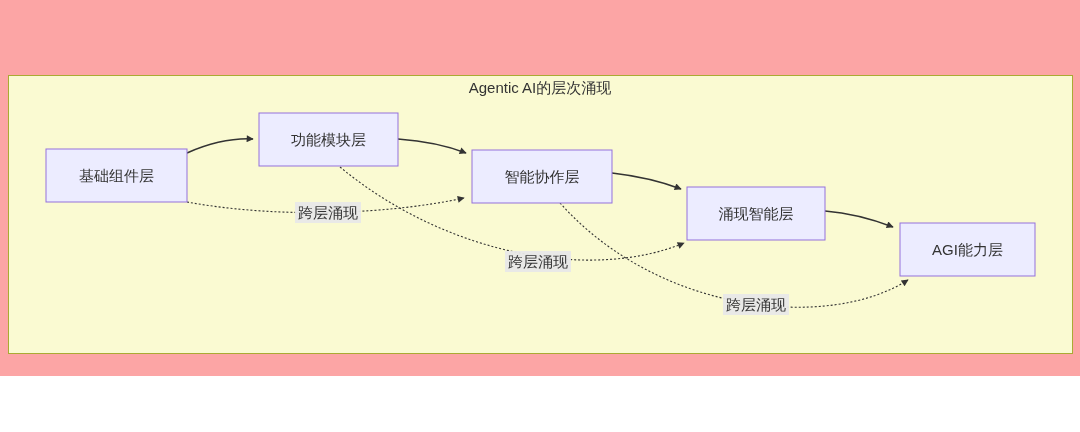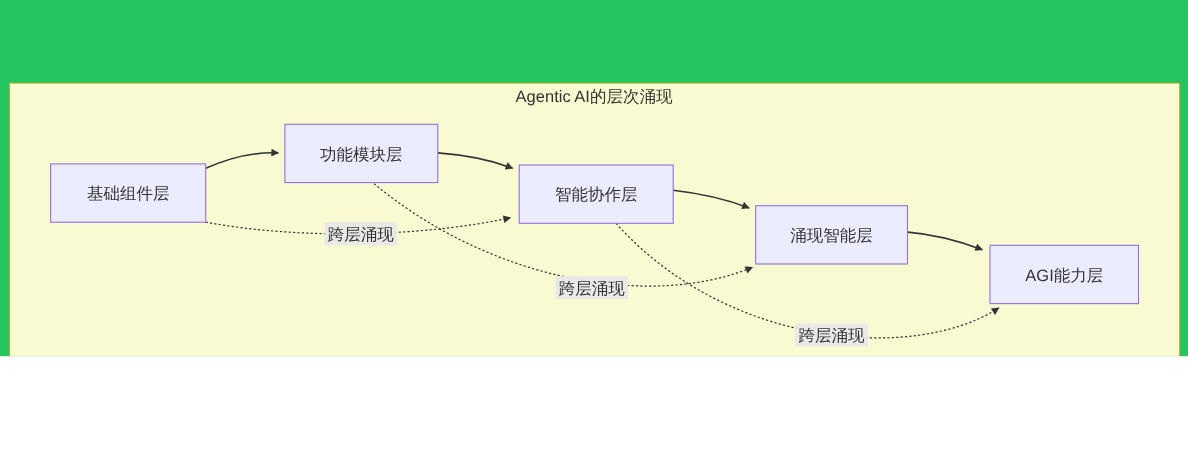--- a/index.html
+++ b/index.html
@@ -4,22 +4,22 @@
 <style>
   html, body {
     margin: 0;
     padding: 0;
     background: #ffffff;
     font-family: "Liberation Sans", "DejaVu Sans", sans-serif;
   }
   .page {
     position: relative;
     width: 1080px;
-    height: 324px;
-    background: #22c55e;
+    height: 376px;
+    background: #fca5a5;
     overflow: hidden;
   }
   svg { display: block; }
 
   .cluster-rect {
     fill: #FAFAD2;
     stroke: #AAAA33;
     stroke-width: 1;
   }
   .diagram-title {

